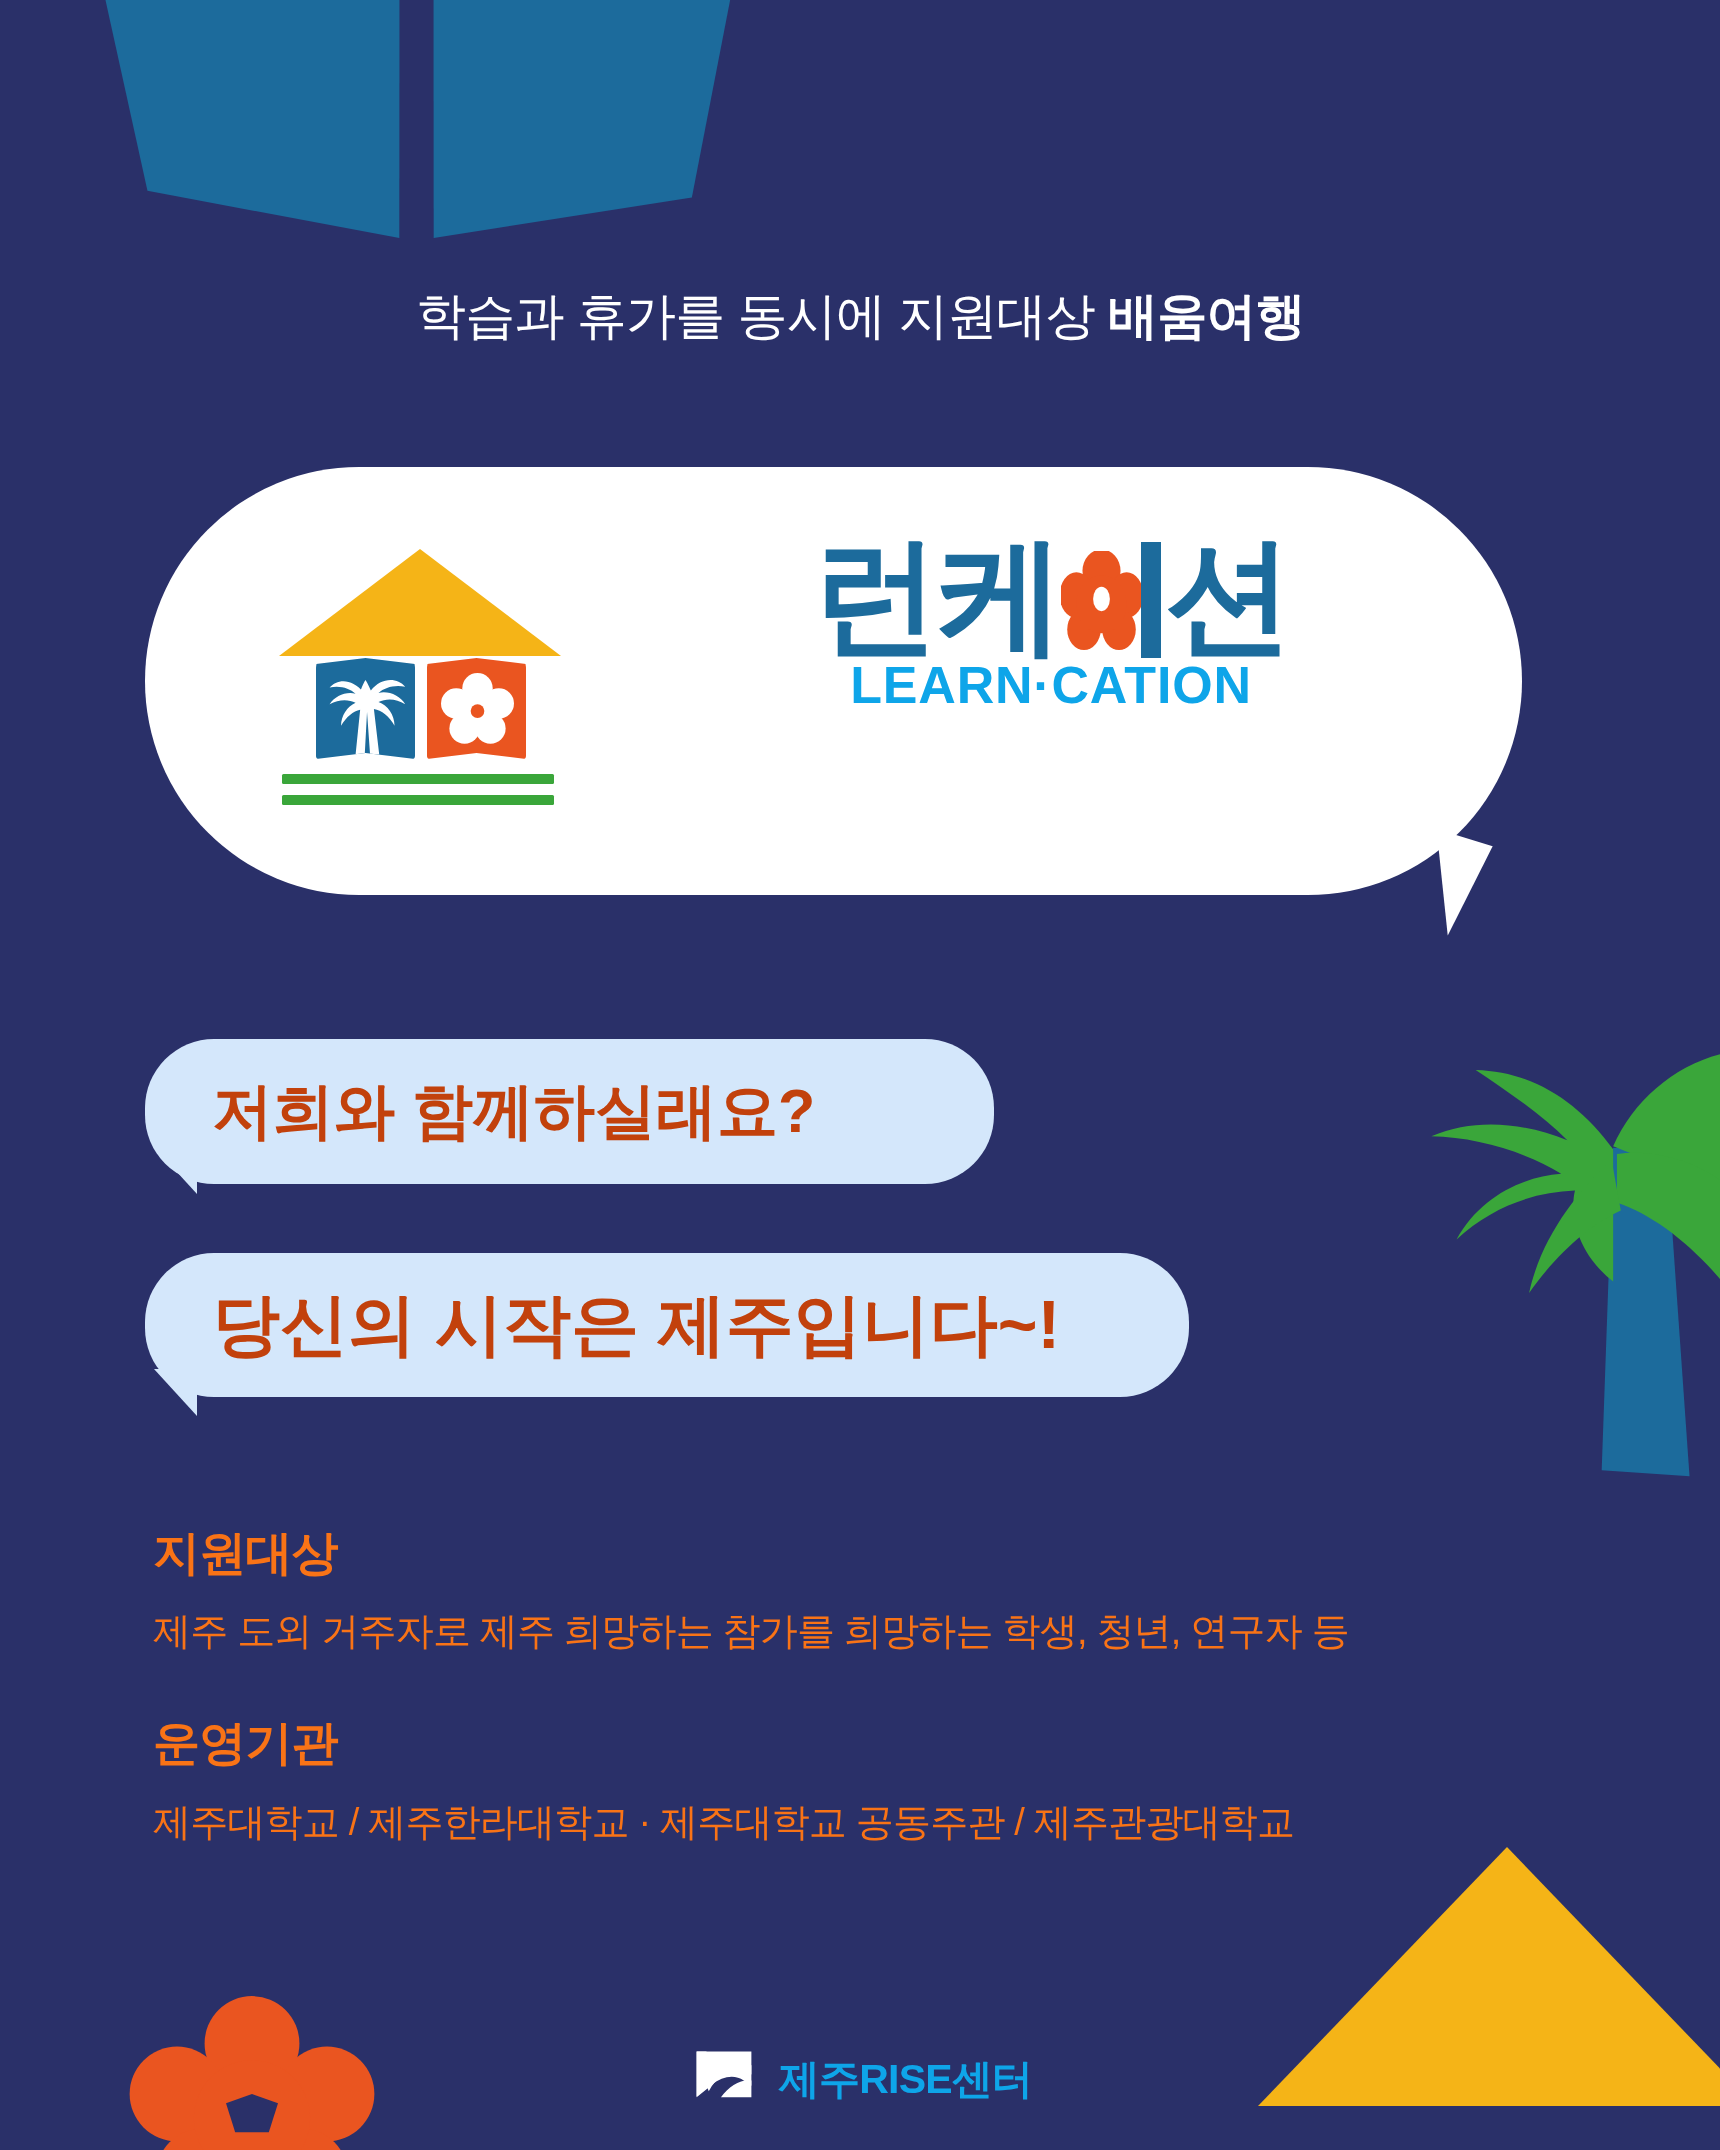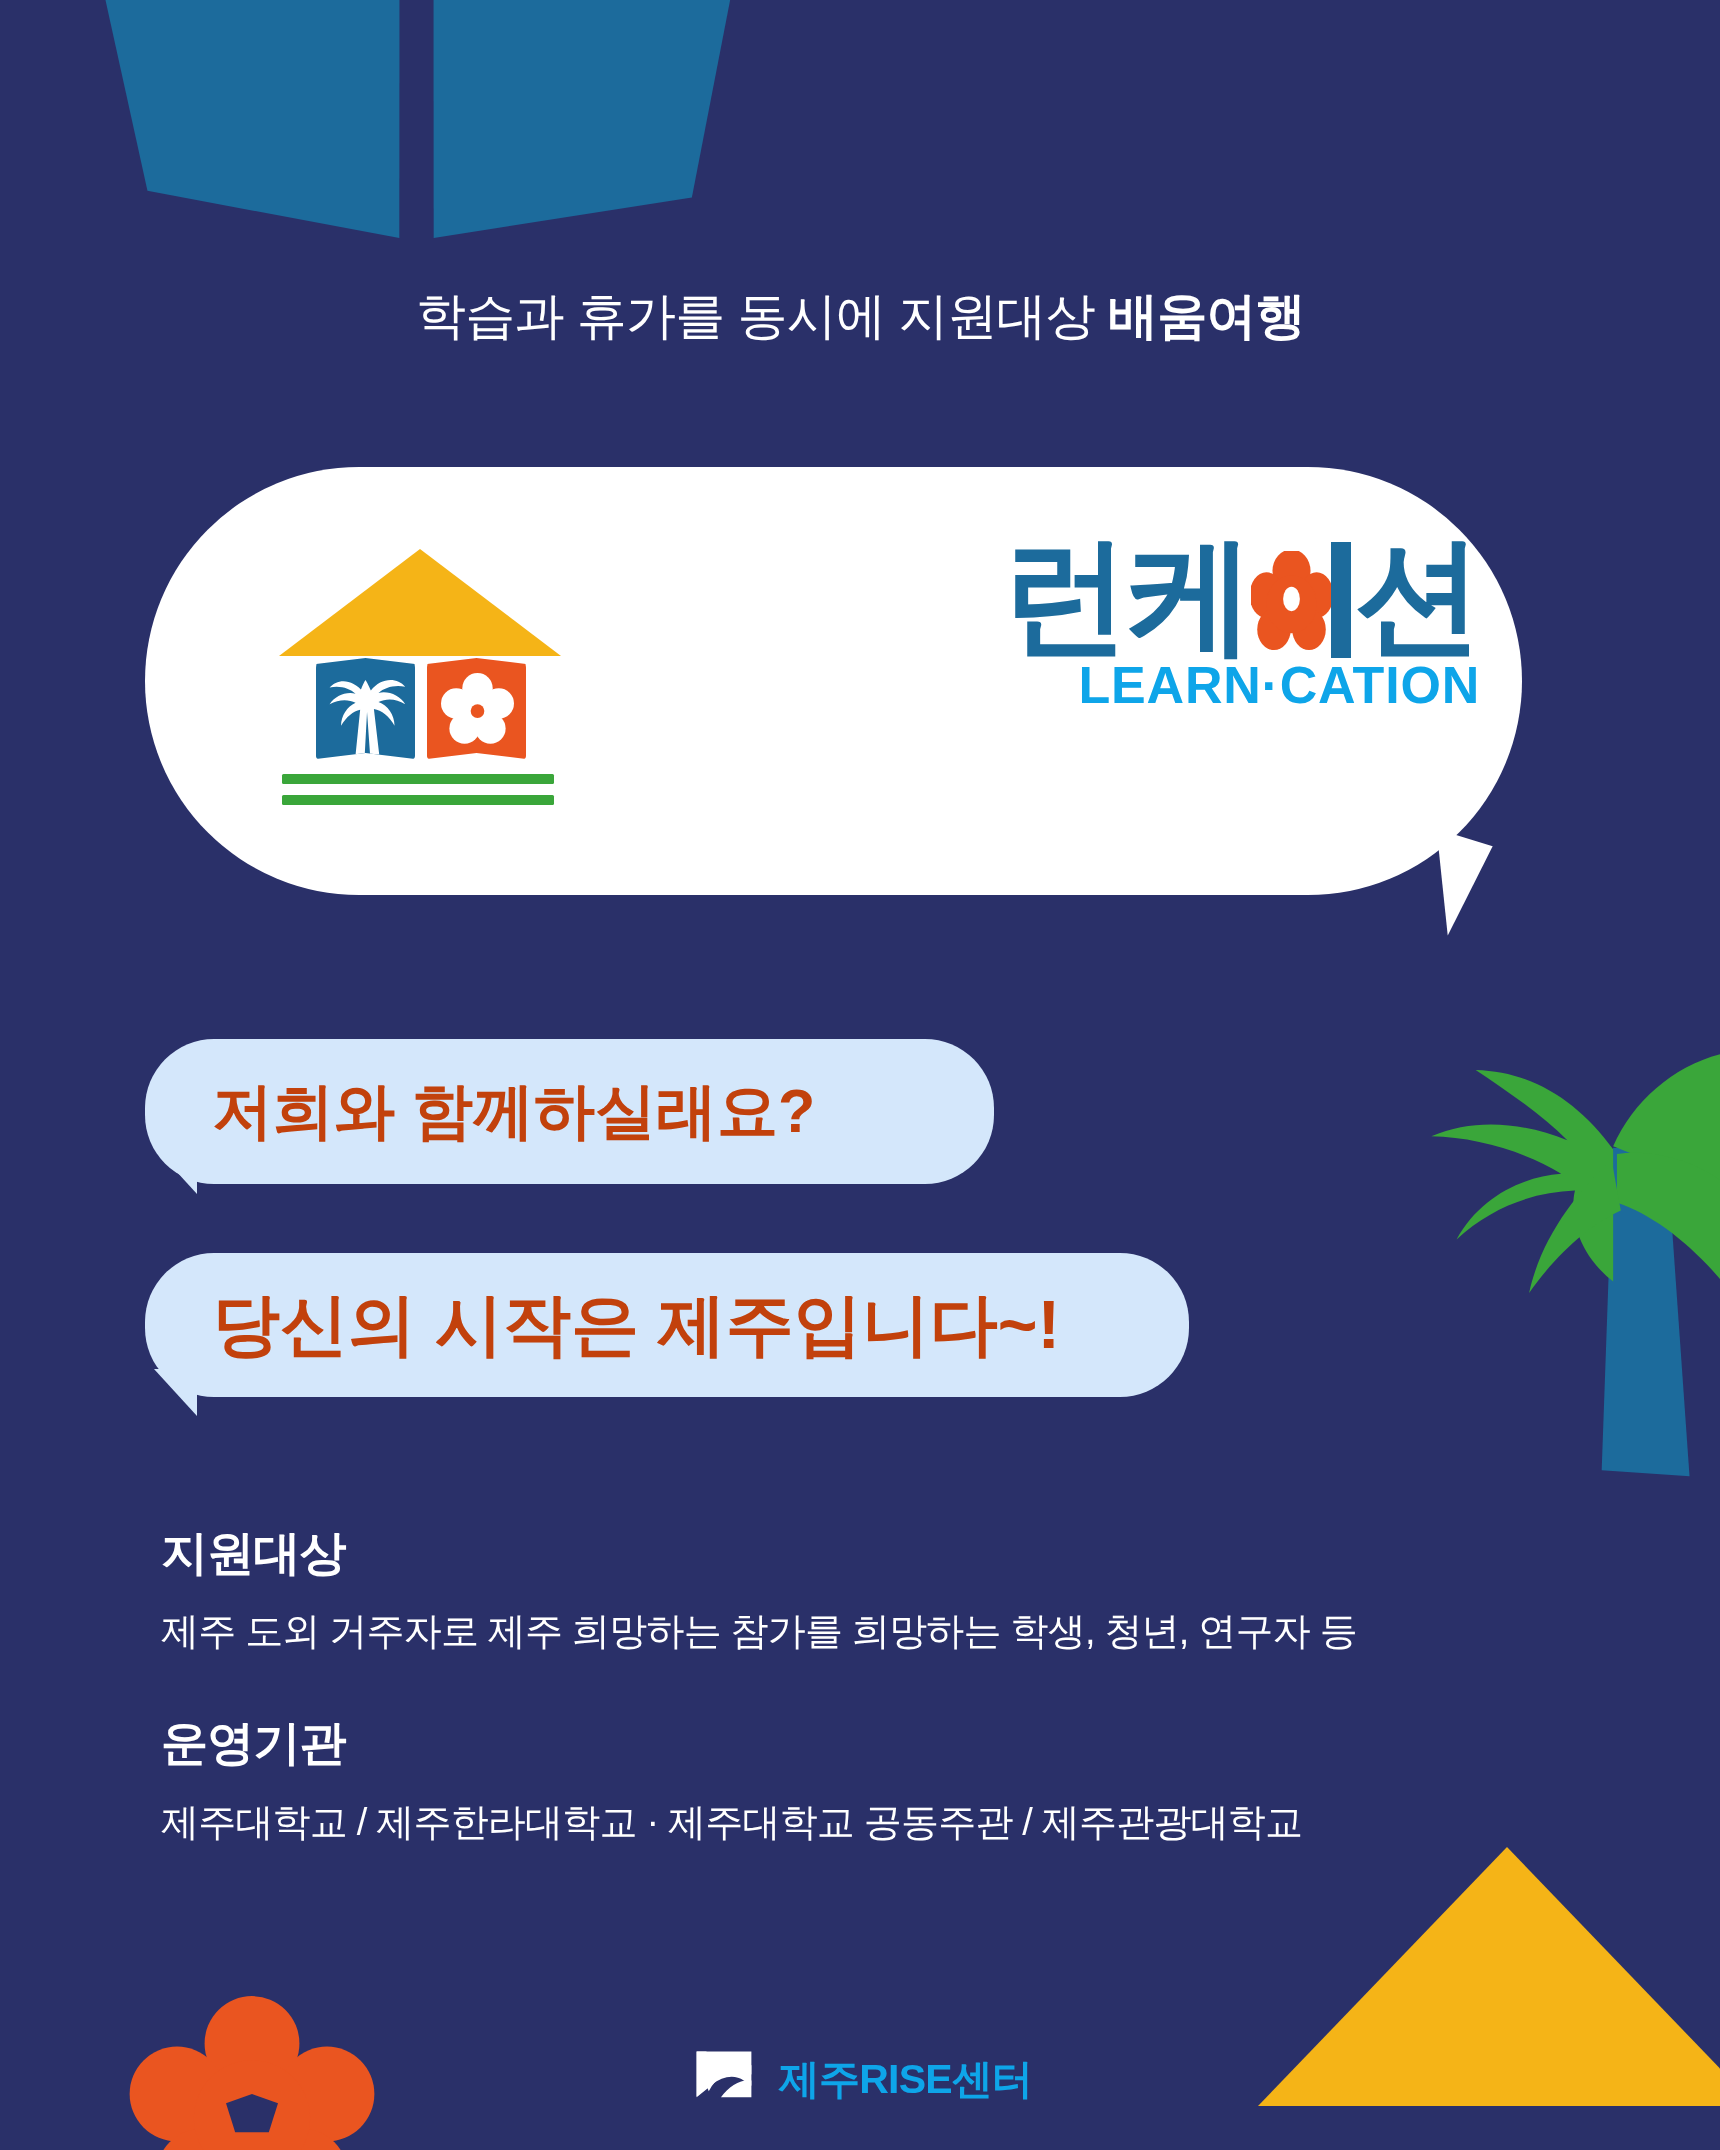--- a/index.html
+++ b/index.html
@@ -138,24 +138,24 @@
     height: 10px;
     background: #3aa63a;
     border-radius: 1.5px;
   }
   .ground-line.l1 { left: 13.8px; top: 225px; width: 272px; }
   .ground-line.l2 { left: 13.8px; top: 246px; width: 272px; }
 
   
   .logo-word {
     position: absolute;
-    left: 654px;
+    left: 638px;
     top: 528px;
     width: 826px;
-    text-align: right;
+    text-align: center;
   }
   .logo-ko {
     font-size: 128px;
     font-weight: bold;
     color: #1c6b9c;
     letter-spacing: -3.1px;
     line-height: 1.05;
     white-space: nowrap;
   }
   .logo-ko .flower-char {
@@ -235,22 +235,21 @@
     width: 359px;
     height: 673px;
   }
 
   
   .info {
     position: absolute;
     left: 153px;
     top: 1522px;
     width: 1377px;
-    color: #ffffff;
-    margin-left: 8px;
+    color: #f97316;
   }
   .info-title {
     font-size: 47px;
     font-weight: bold;
     letter-spacing: -0.8px;
   }
   .info-body {
     font-size: 38px;
     margin-top: 21.4px;
     letter-spacing: -0.8px;

